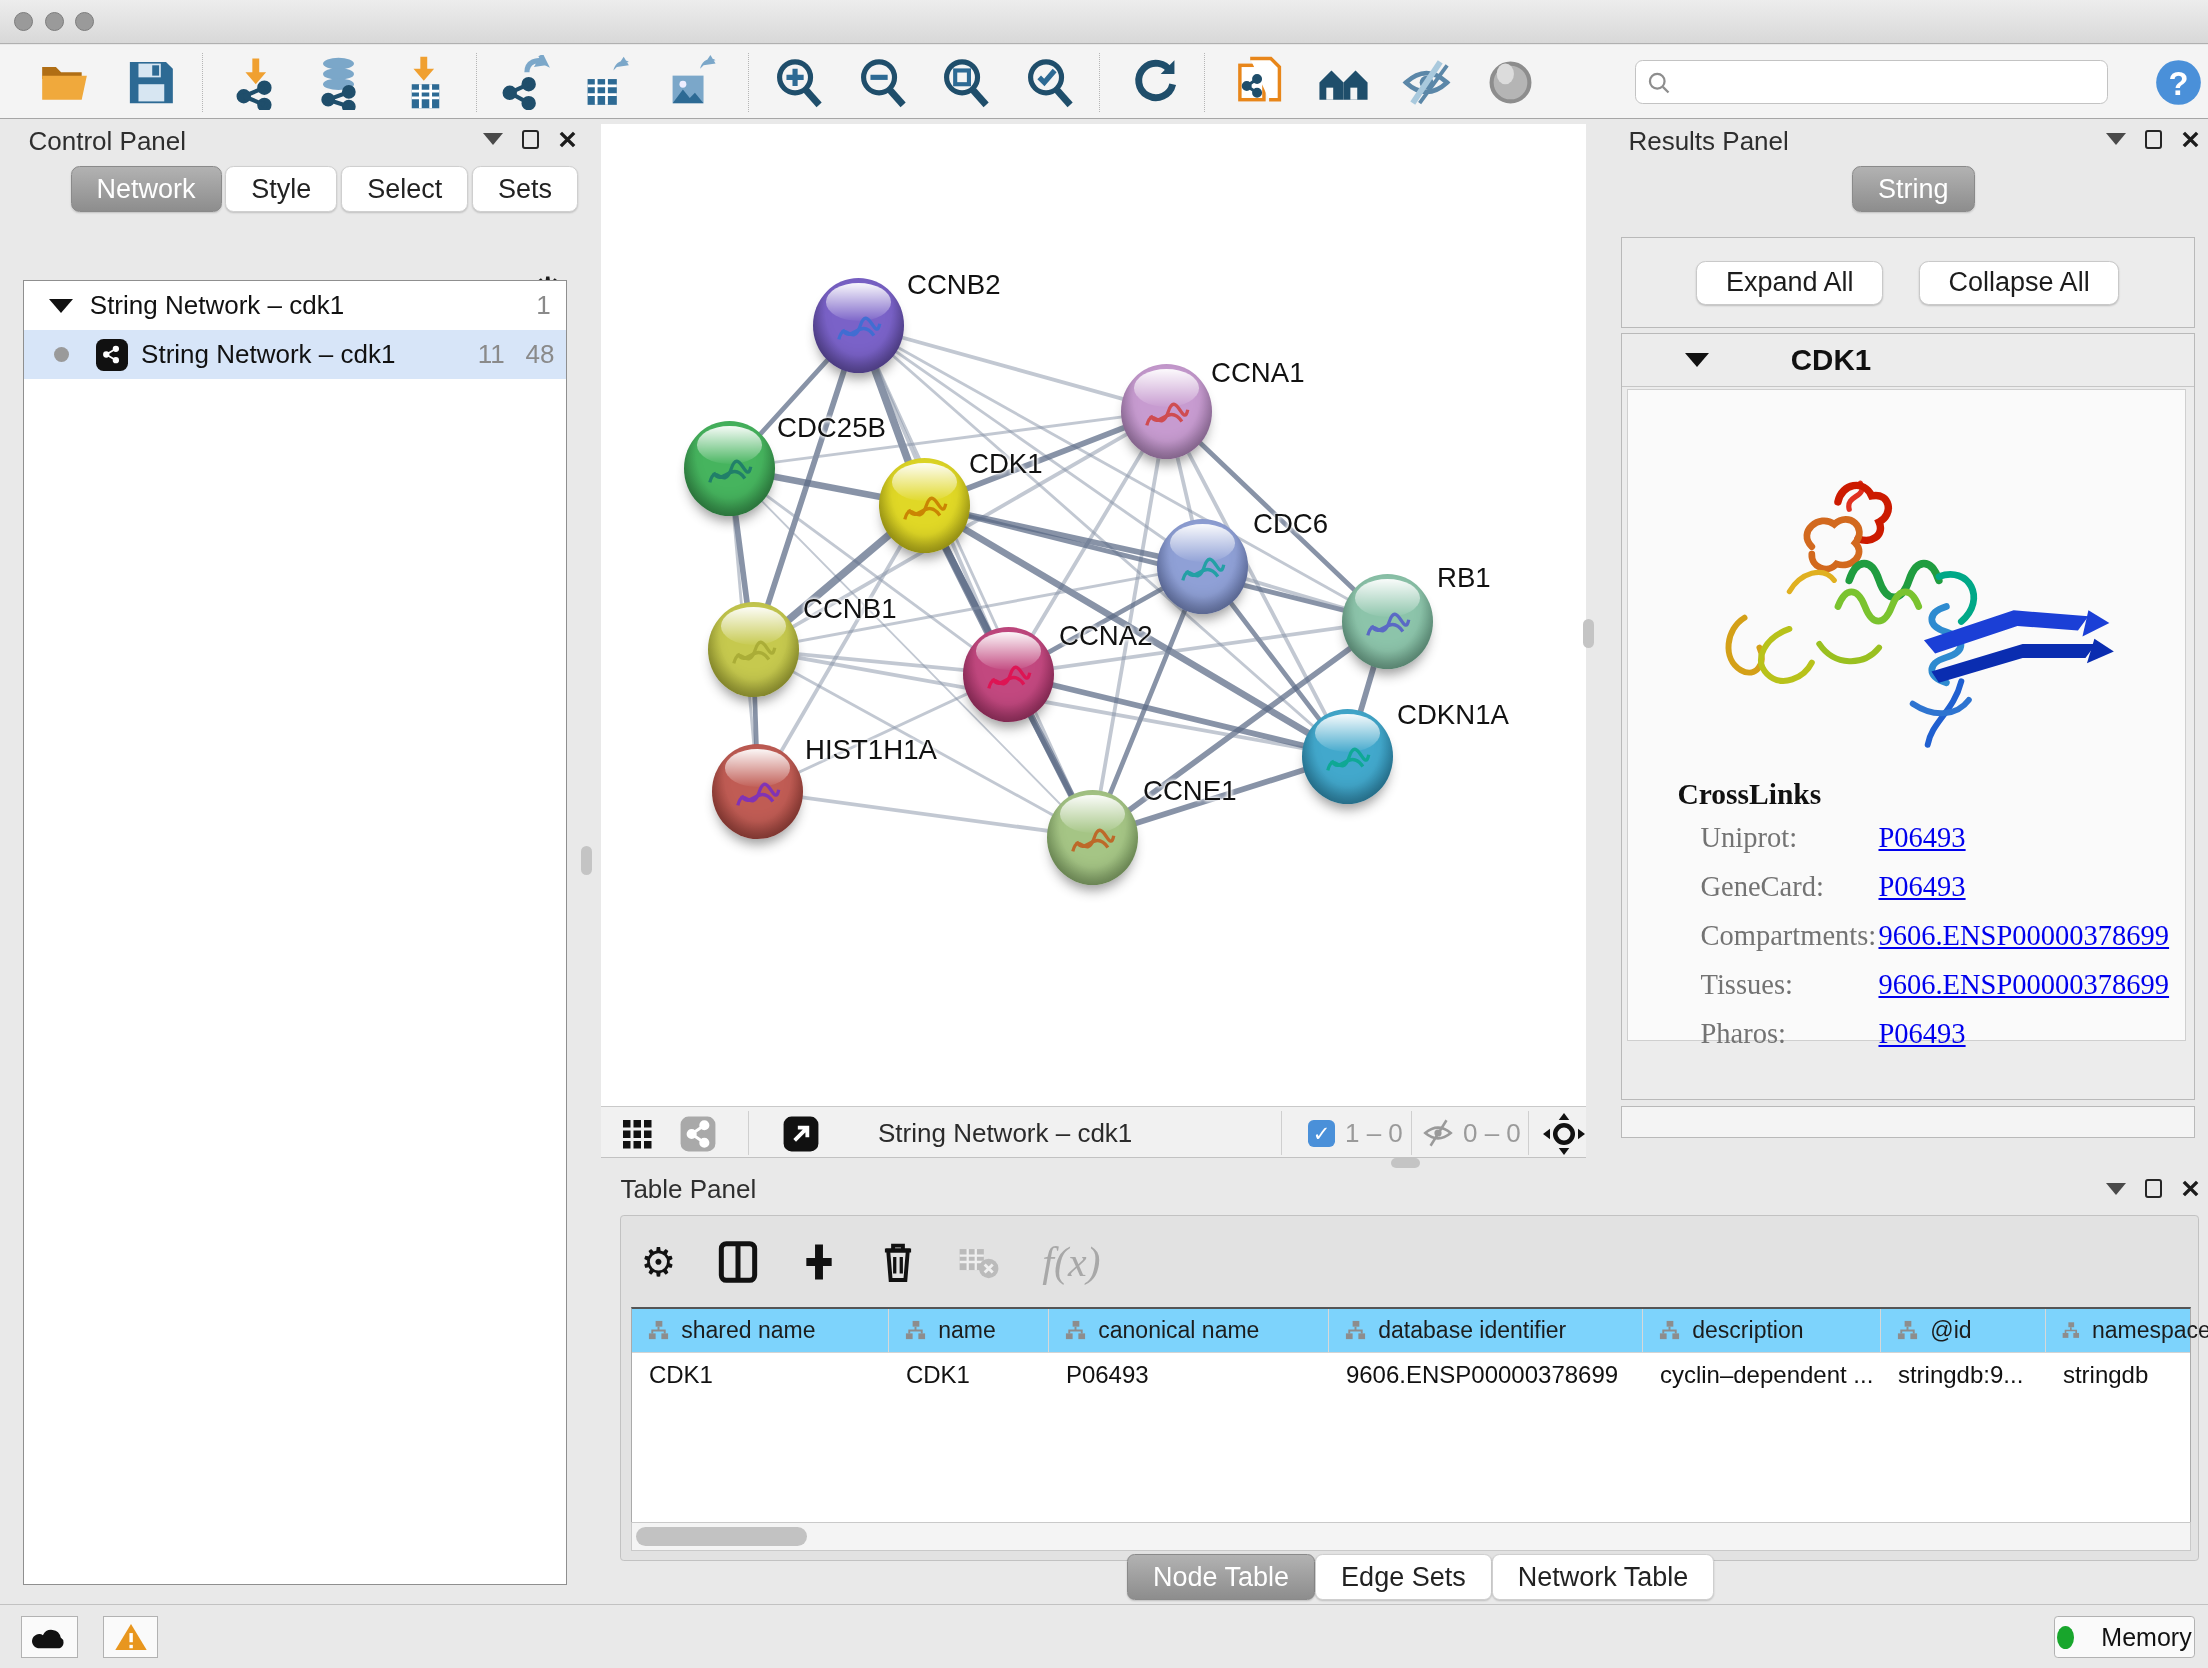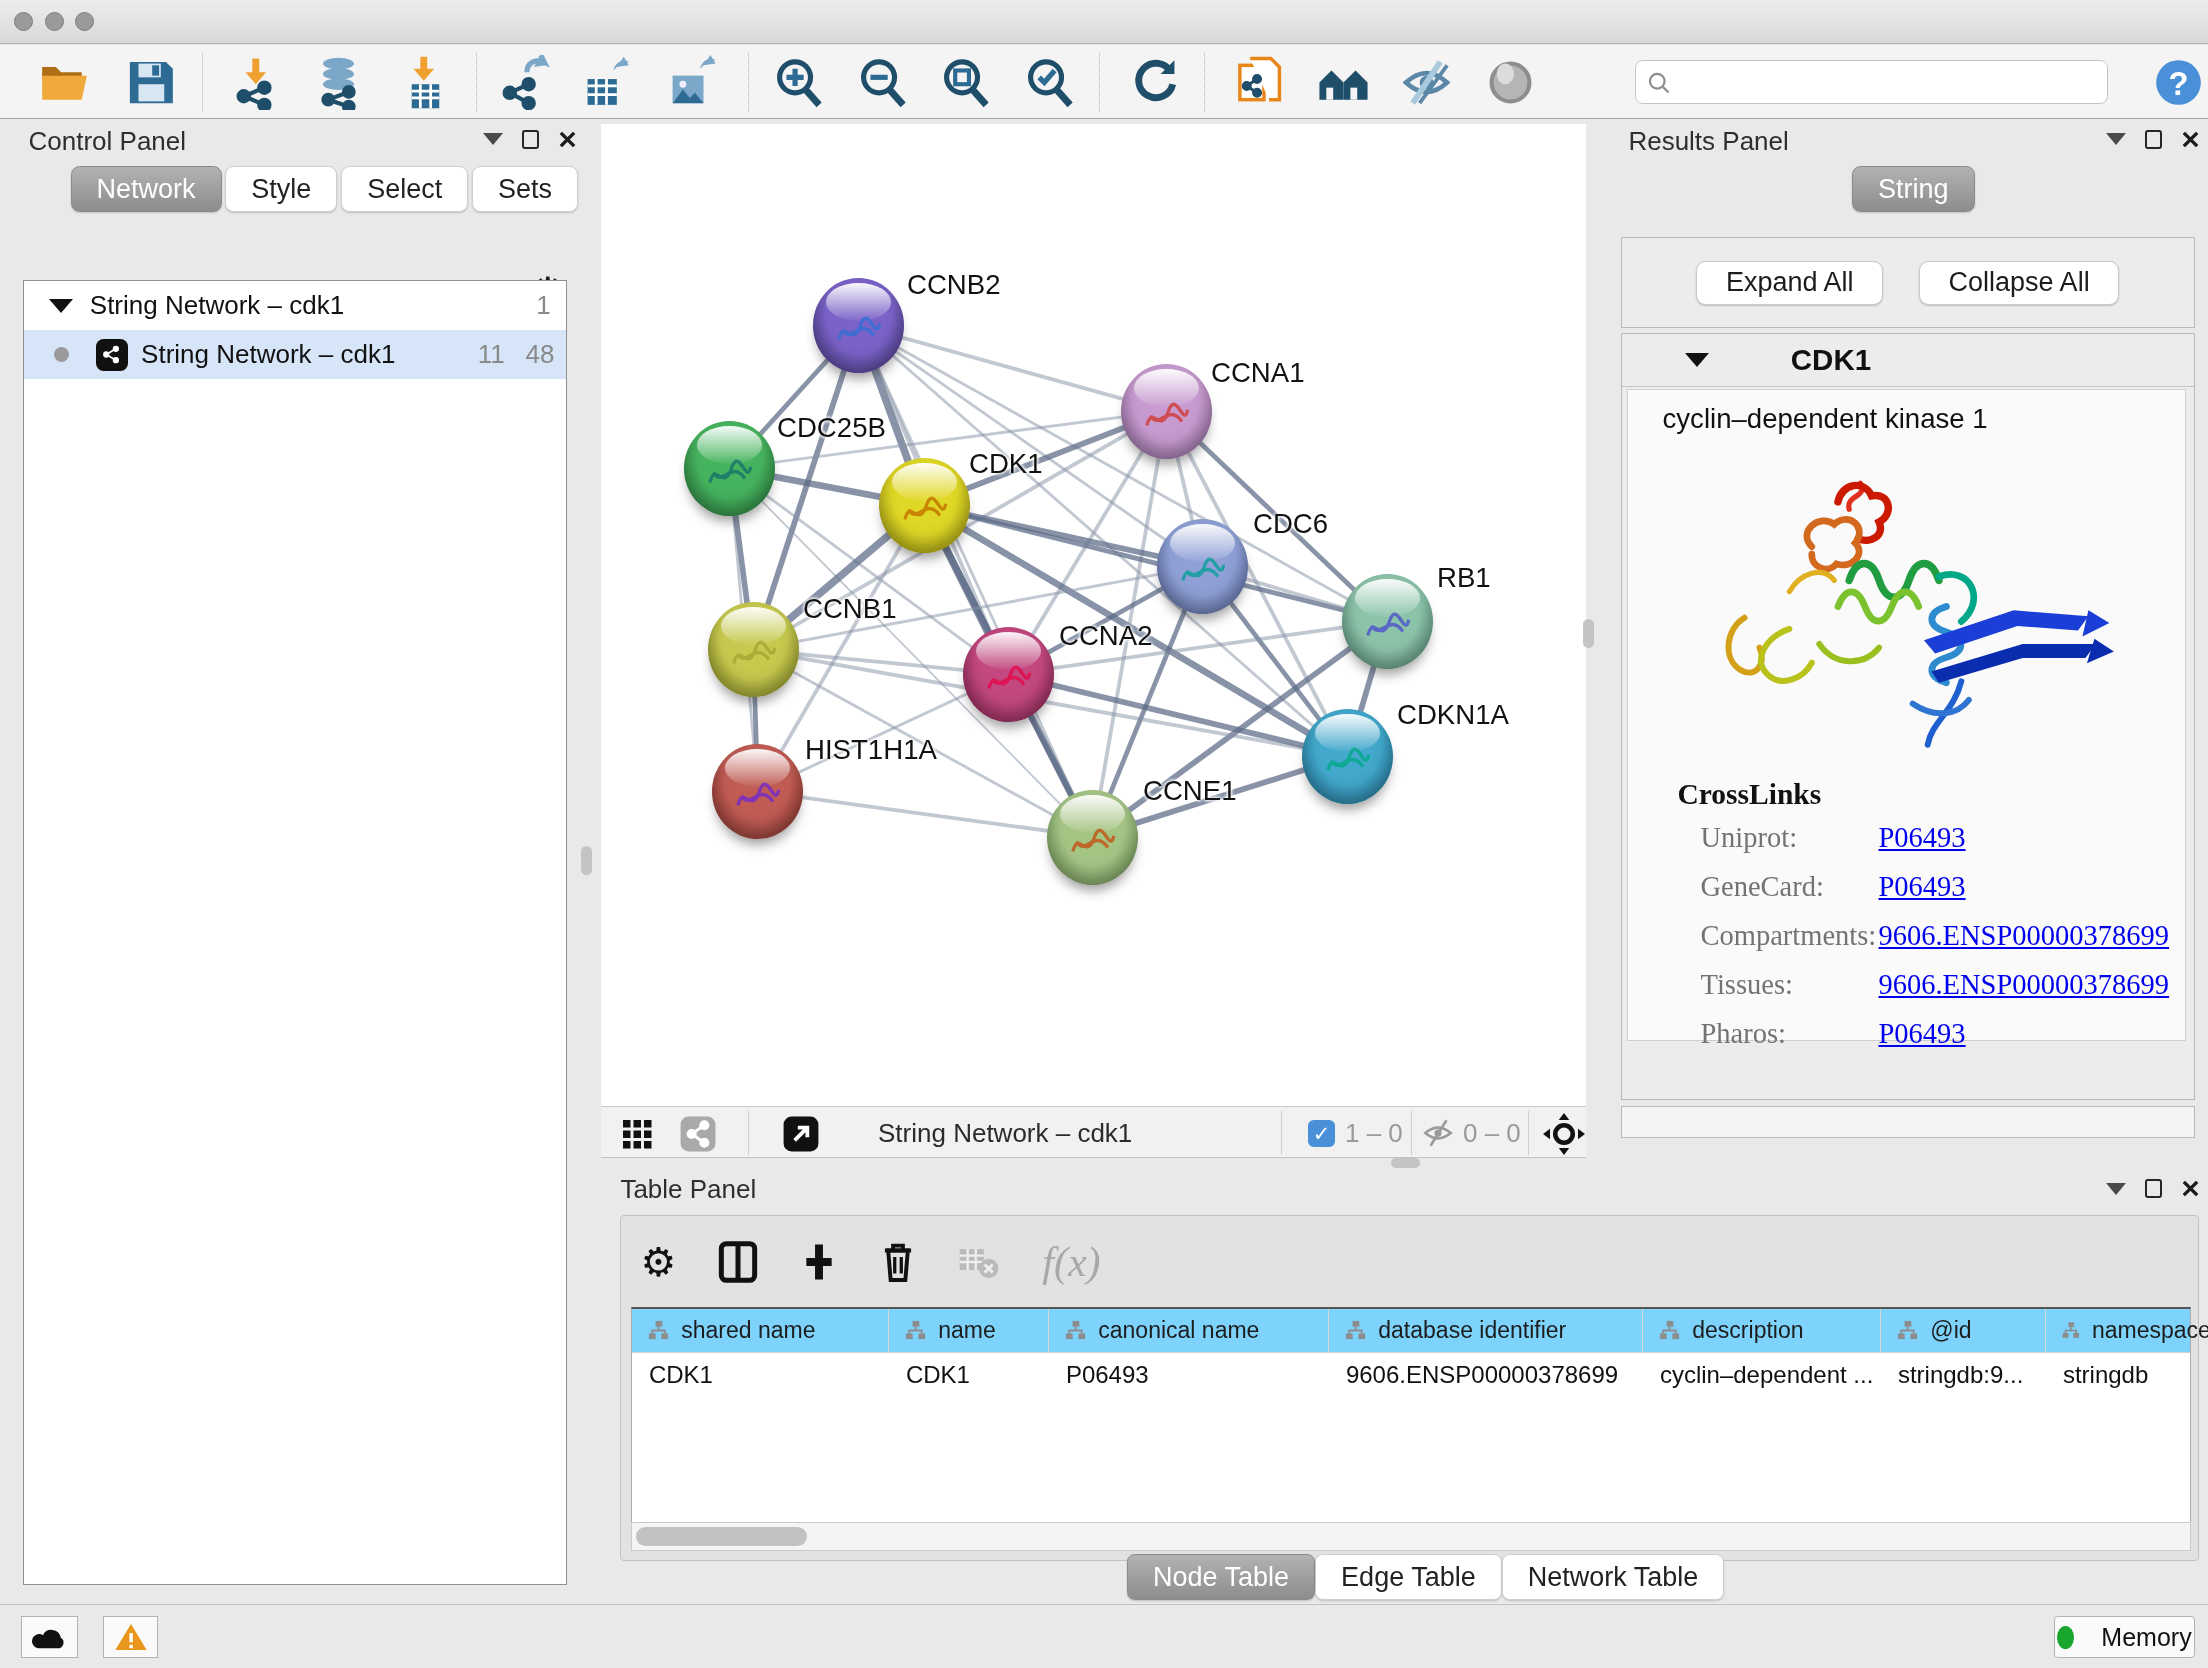--- a/index.html
+++ b/index.html
@@ -565,21 +565,20 @@
   <div id="rp-box1">
     <div class="rp-btn">Expand All</div>
     <div class="rp-btn">Collapse All</div>
   </div>
   <div id="rp-box2">
     <div id="rp-protein-head">
       <div class="tri"></div>
       <div id="rp-protein-name">CDK1</div>
     </div>
     <div id="rp-card">
-      <div id="rp-desc">cyclin–dependent kinase 1</div>
       <svg id="rp-structure" width="504" height="314" viewBox="0 0 560 420">
         <g fill="none" stroke-linecap="round">
           <path d="M215,35 C225,55 195,50 200,70" stroke="#e03020" stroke-width="7"></path>
           <path d="M185,60 c5,-25 35,-30 45,-8 c25,-5 30,25 10,35 c8,18 -12,30 -28,22" stroke="#cc1a00" stroke-width="10"></path>
           <path d="M150,120 c-20,-20 10,-45 30,-30 c20,-18 45,5 28,25 c15,15 -5,35 -25,28 c-12,14 -34,4 -33,-13" stroke="#d2691e" stroke-width="9"></path>
           <path d="M60,215 c-25,15 -30,55 -5,70 c20,12 35,-10 25,-30" stroke="#d4a017" stroke-width="8"></path>
           <path d="M120,230 c-30,10 -50,40 -30,60 c20,20 50,5 60,-15" stroke="#b8c21a" stroke-width="8"></path>
           <path d="M120,180 c15,-25 45,-35 60,-15" stroke="#e0b020" stroke-width="7"></path>
           <path d="M200,165 c10,-30 30,-30 40,0 c10,30 30,30 40,0 c10,-30 30,-30 40,0" stroke="#1f9d40" stroke-width="10"></path>
           <path d="M185,200 c10,-26 26,-26 36,0 c10,26 26,26 36,0 c10,-26 26,-26 36,0" stroke="#7ac32f" stroke-width="9"></path>
@@ -748,21 +747,21 @@
           <div class="td" style="width: 166px;">stringdb</div>
         </div>
     </div>
     <div id="tp-hscroll">
         <div id="tp-thumb"></div>
       </div>
   </div>
 </div>
 <div id="tp-tabs">
     <div class="seg-tab selected">Node Table</div>
-    <div class="seg-tab">Edge Table</div>
+    <div class="seg-tab">Edge Sets</div>
     <div class="seg-tab">Network Table</div>
   </div>
 
 <div id="status-bar">
   <div class="sb-btn" id="sb-cloud">
     <svg width="38" height="27" viewBox="0 0 32 22">
         <path d="M8 20 a6 6 0 1 1 2-11 a8 8 0 0 1 15 2 a5 5 0 0 1 -1 9z" fill="#111"></path>
       </svg>
   </div>
   <div class="sb-btn" id="sb-warn">

